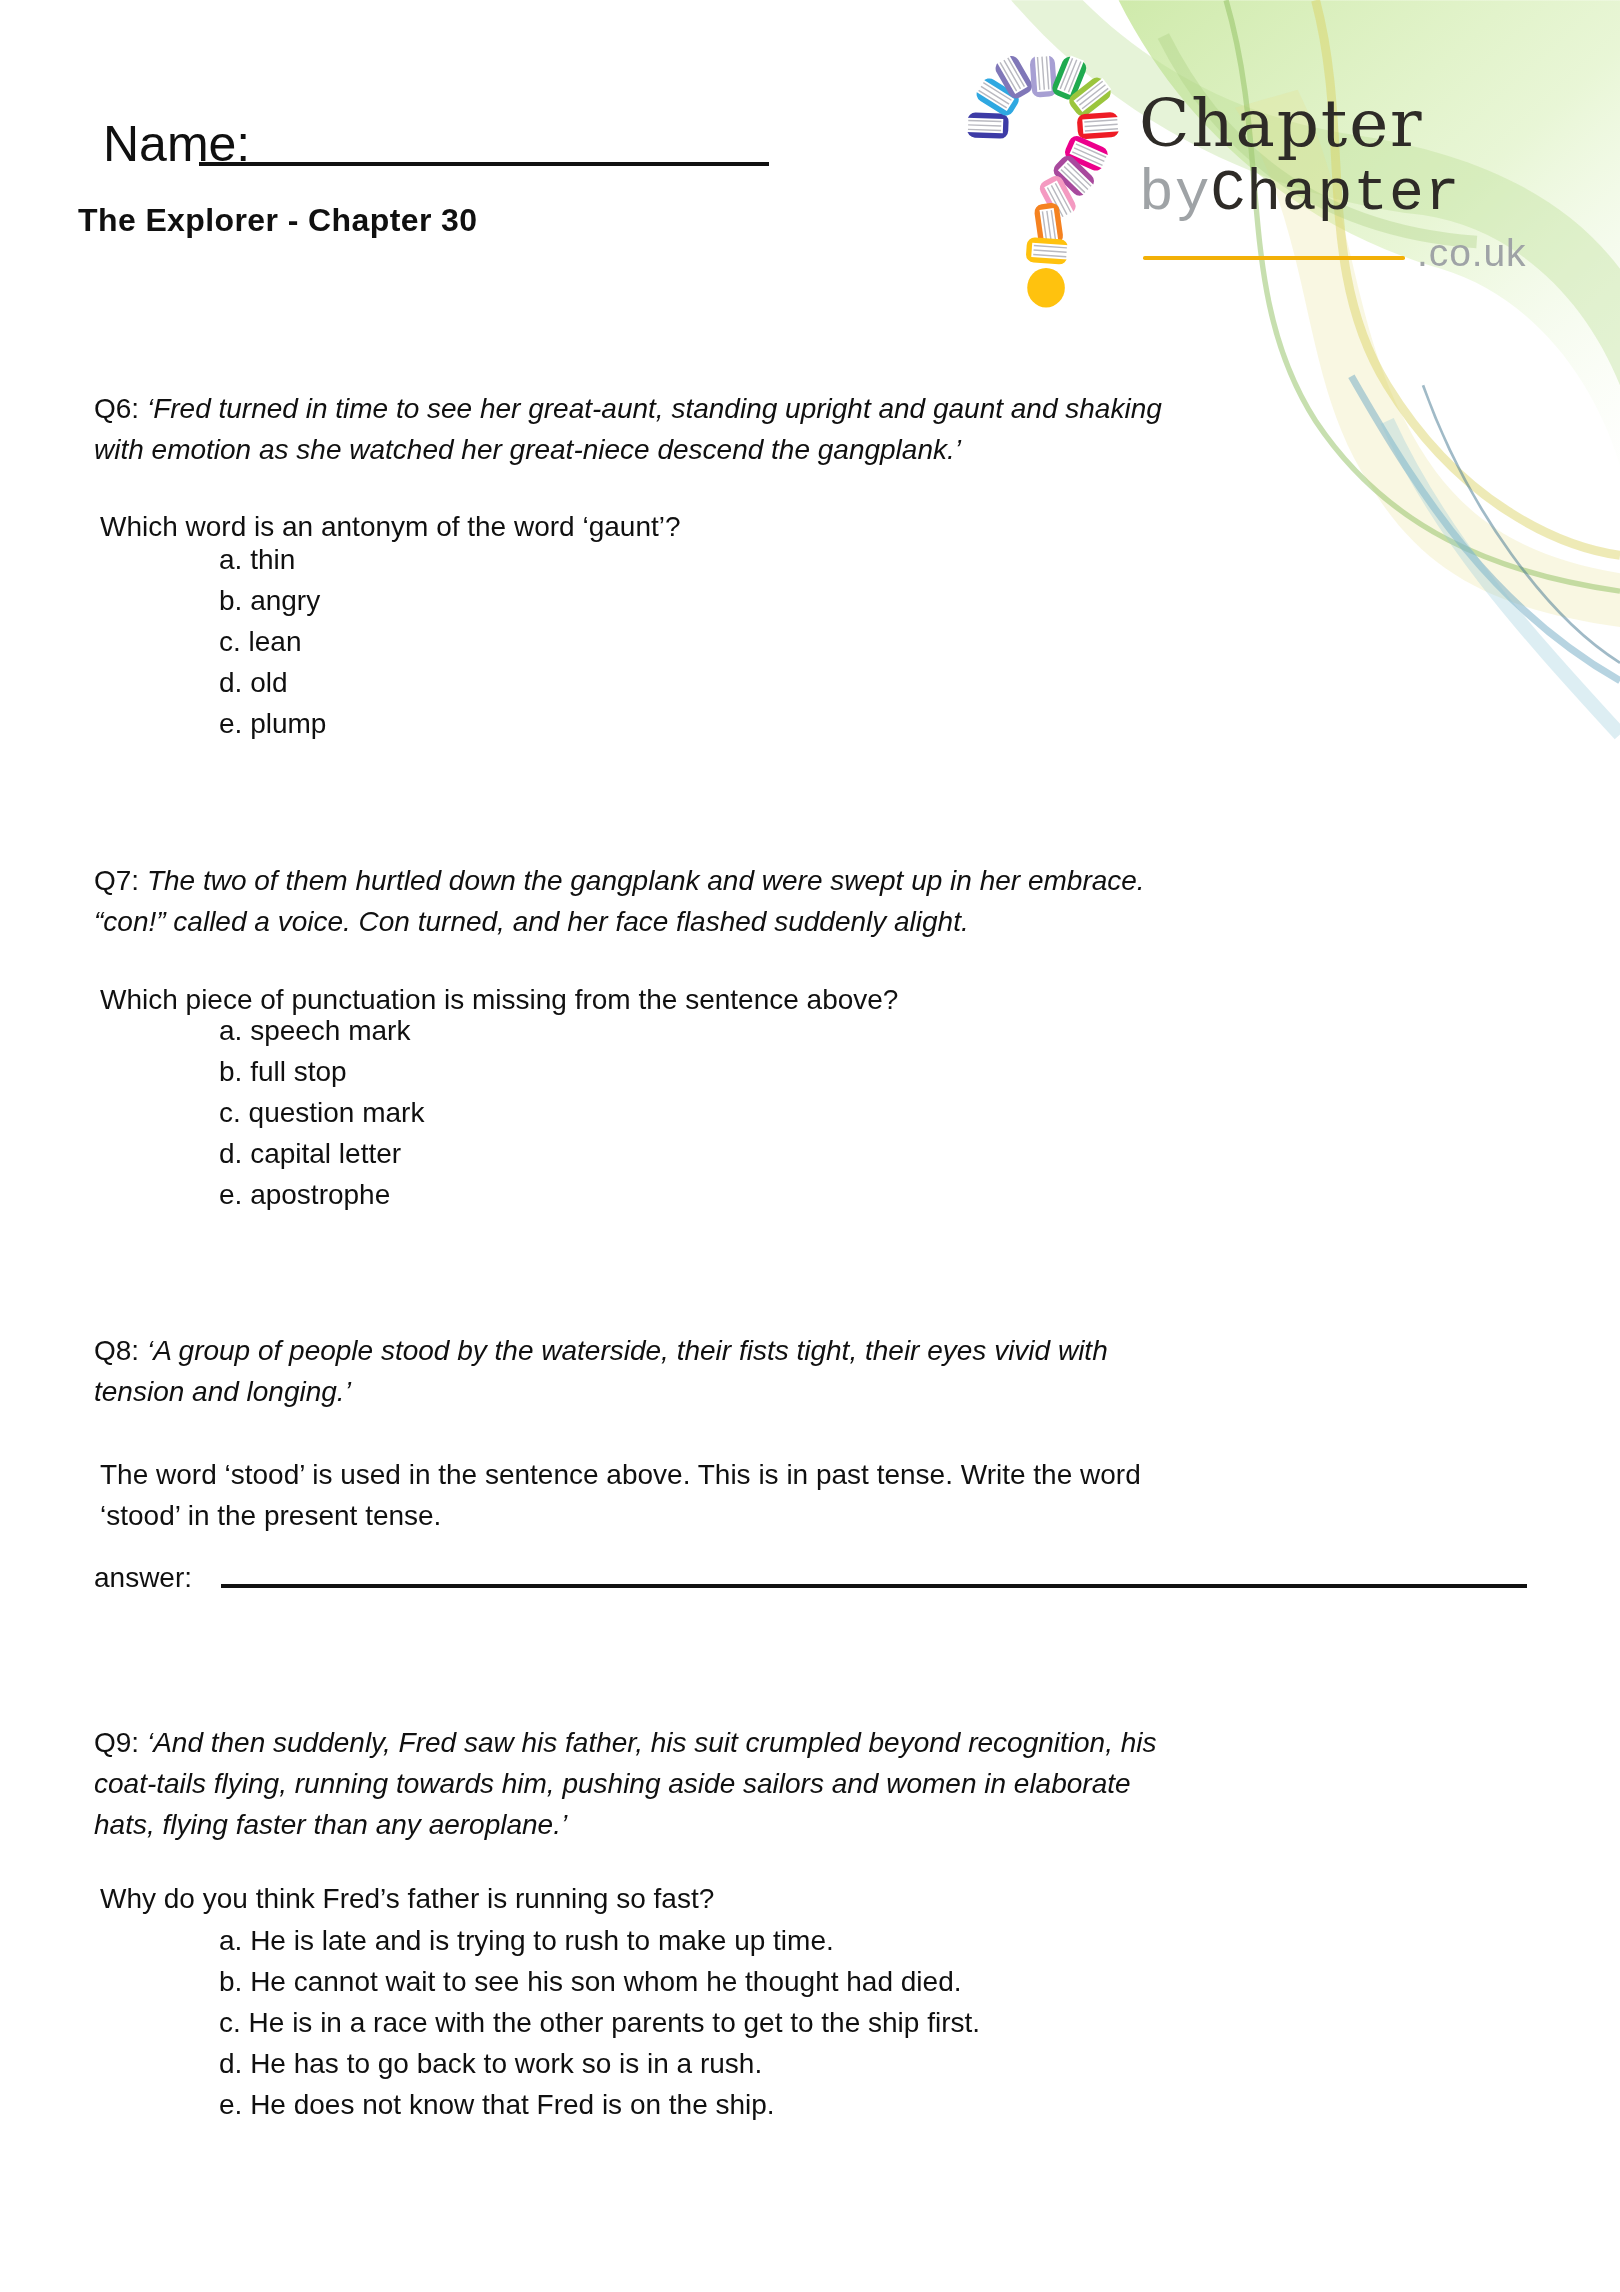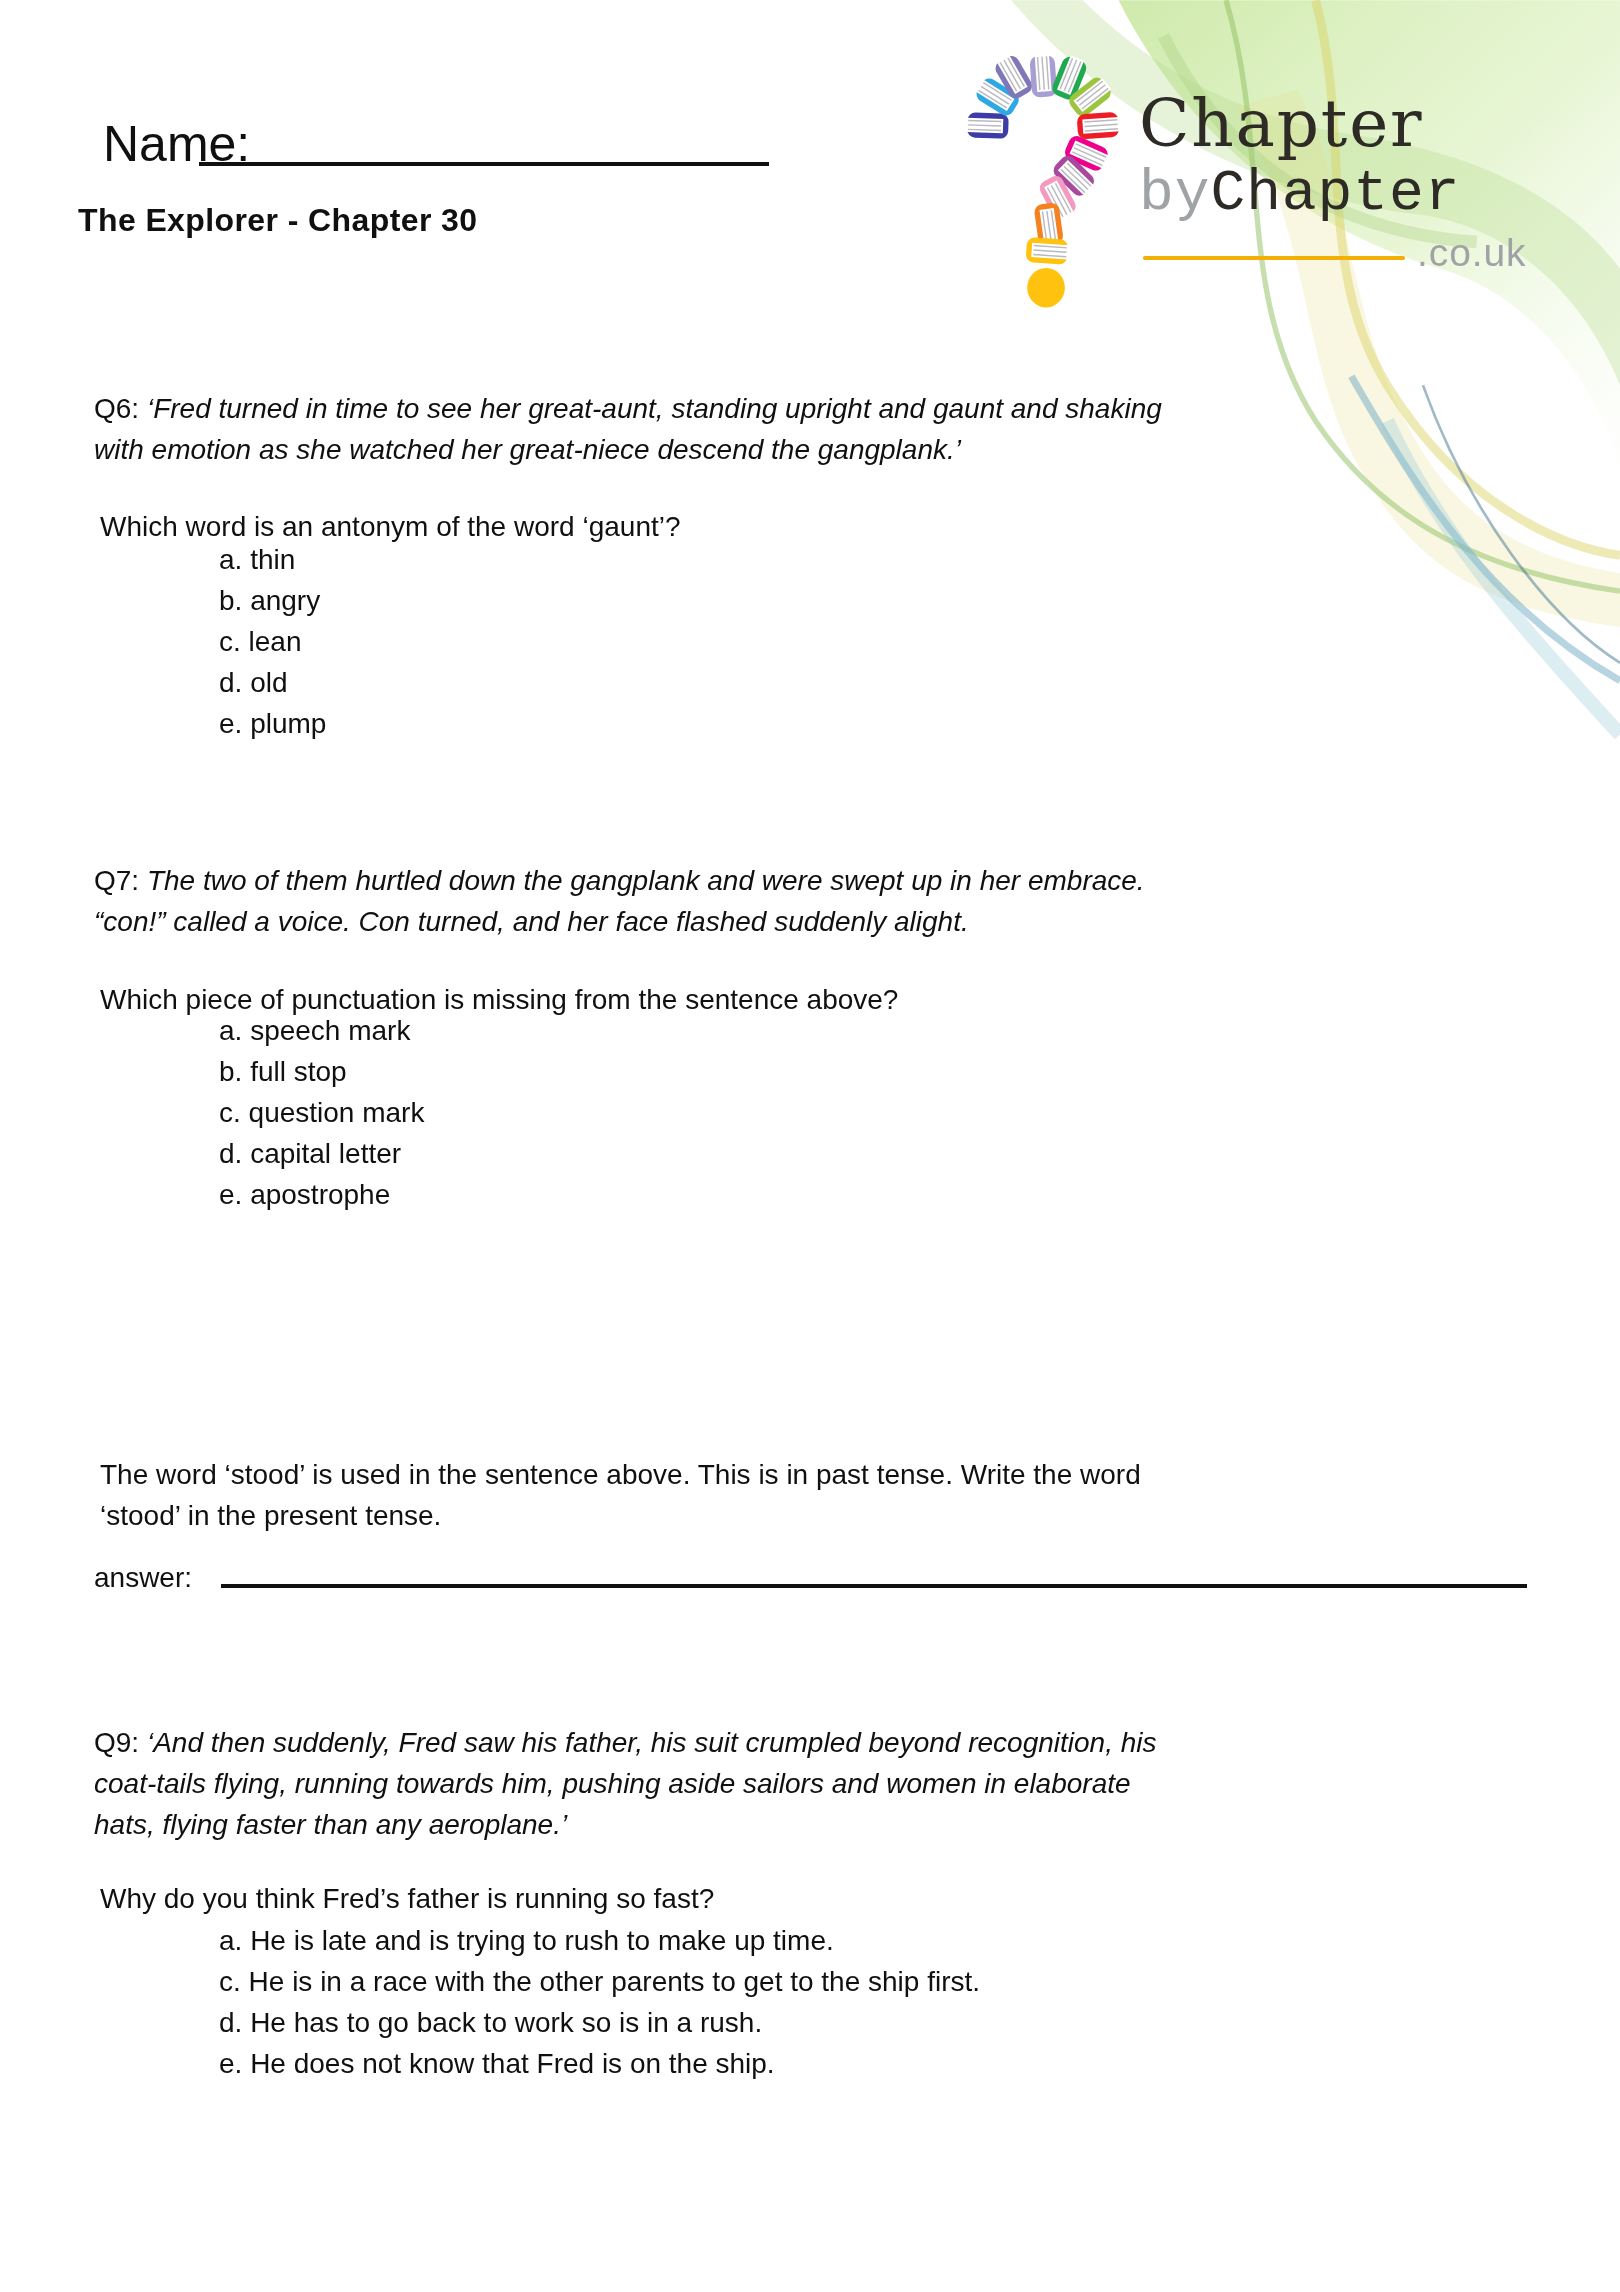--- a/index.html
+++ b/index.html
@@ -153,30 +153,33 @@
 “con!” called a voice. Con turned, and her face flashed suddenly alight.</span></p>
   <p class="abs qprompt" id="q7-prompt">Which piece of punctuation is missing from the sentence above?</p>
   <ul class="abs opts" id="q7-opts">
     <li>a. speech mark</li>
     <li>b. full stop</li>
     <li>c. question mark</li>
     <li>d. capital letter</li>
     <li>e. apostrophe</li>
   </ul>
 
+  <p class="abs qblock" id="q8-quote"><span class="qlabel">Q8:</span> <span class="qtext">‘A group of people stood by the waterside, their fists tight, their eyes vivid with
+tension and longing.’</span></p>
   <p class="abs qprompt" id="q8-prompt">The word ‘stood’ is used in the sentence above. This is in past tense. Write the word
 ‘stood’ in the present tense.</p>
   <div class="abs answer-label">answer:</div>
   <div class="abs answer-line"></div>
 
   <p class="abs qblock" id="q9-quote"><span class="qlabel">Q9:</span> <span class="qtext">‘And then suddenly, Fred saw his father, his suit crumpled beyond recognition, his
 coat-tails flying, running towards him, pushing aside sailors and women in elaborate
 hats, flying faster than any aeroplane.’</span></p>
   <p class="abs qprompt" id="q9-prompt">Why do you think Fred’s father is running so fast?</p>
   <ul class="abs opts" id="q9-opts">
     <li>a. He is late and is trying to rush to make up time.</li>
+    <li>b. He cannot wait to see his son whom he thought had died.</li>
     <li>c. He is in a race with the other parents to get to the ship first.</li>
     <li>d. He has to go back to work so is in a rush.</li>
     <li>e. He does not know that Fred is on the ship.</li>
   </ul>
 
 </div>
 
 
 </body></html>

